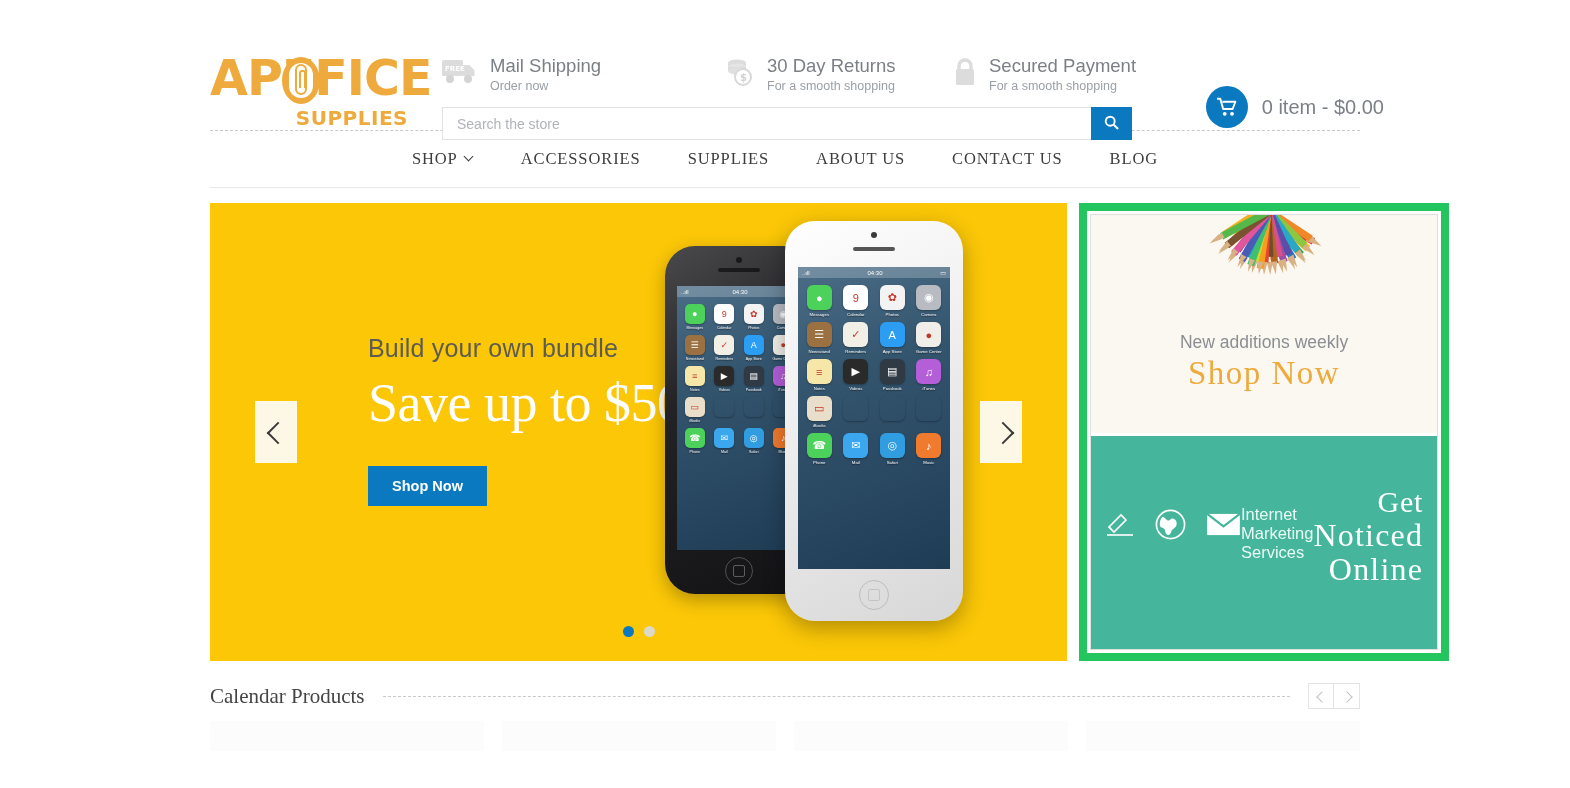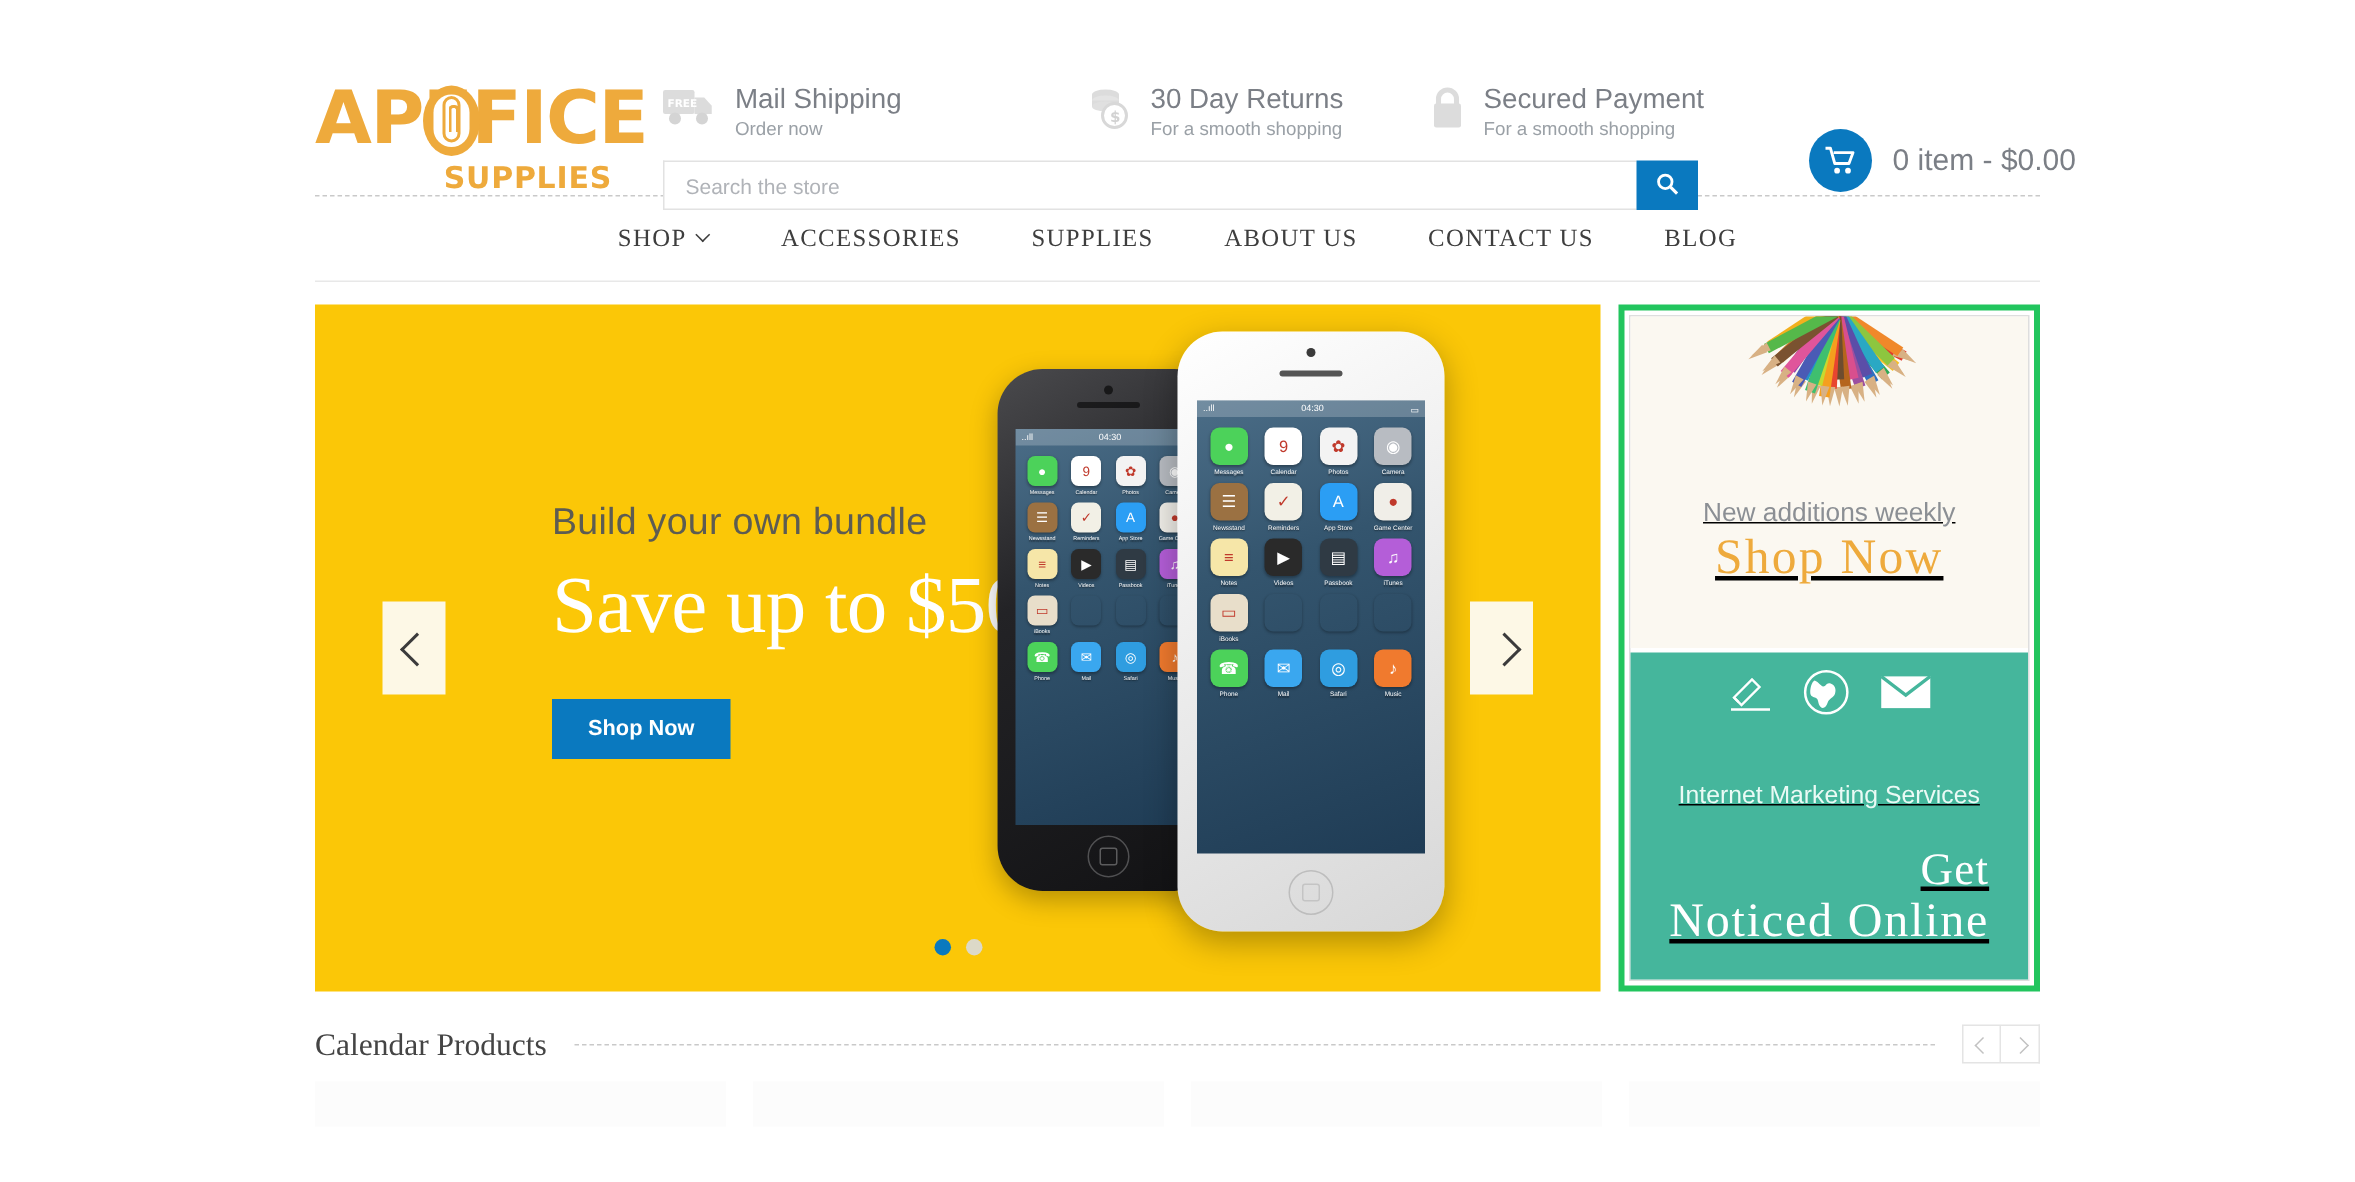--- a/index.html
+++ b/index.html
@@ -227,23 +227,22 @@
   .hero-arrow.next .chev-big::before { transform: rotate(-45deg); }
 
   .dots {
     position: absolute; left: 0; right: 0; bottom: 24px;
     display: flex; justify-content: center; gap: 10px;
   }
   .dot { width: 11px; height: 11px; border-radius: 50%; cursor: pointer; }
 
   
   .promo-col {
-    position: relative; flex: 1; border: 4px solid #22c55e; background: #fff;
+    position: relative; flex: 1; border: 8px solid #22c55e; background: #fff;
     padding: 3px;
-    text-decoration: underline;
   }
   .promo-inner { height: 100%; display: flex; flex-direction: column; gap: 3px;
     border: 1px solid #dedede; }
   .promo-top {
     position: relative; flex: 1; background: #fbf8f1; overflow: hidden;
     display: flex; flex-direction: column; align-items: center;
     justify-content: flex-end; padding: 0 16px 36px;
     cursor: pointer;
   }
   .pencils {
@@ -265,22 +264,22 @@
   }
   .promo-big {
     font-family: "Liberation Serif", serif;
     font-size: 33px; color: #eeaa3c; letter-spacing: 1.5px; margin-bottom: 5px;
   }
   .promo-line3 {
     font-size: 16px; color: #8b8f94; text-align: center; line-height: 1.35;
   }
   .promo-bot {
     flex: 1; background: #45b69c; color: #fff; cursor: pointer;
-    display: flex; flex-direction: column; align-items: center;
-    justify-content: center; padding: 10px 14px 22px; gap: 18px;
+    display: flex; align-items: center;
+    justify-content: center; padding: 10px 14px 22px; gap: 0;
   }
   .promo-icons { display: flex; align-items: center; gap: 19px; margin-bottom: 20px; }
   .promo-sub2 { font-size: 16.5px; color: #eafaf5; margin-bottom: 6px; }
   .promo-big2 {
     font-family: "Liberation Serif", serif; font-size: 30px;
     line-height: 1.08; text-align: right; letter-spacing: .8px;
   }
   .promo-big2 .l2 { font-size: 32px; letter-spacing: 1.2px; }
 
   

